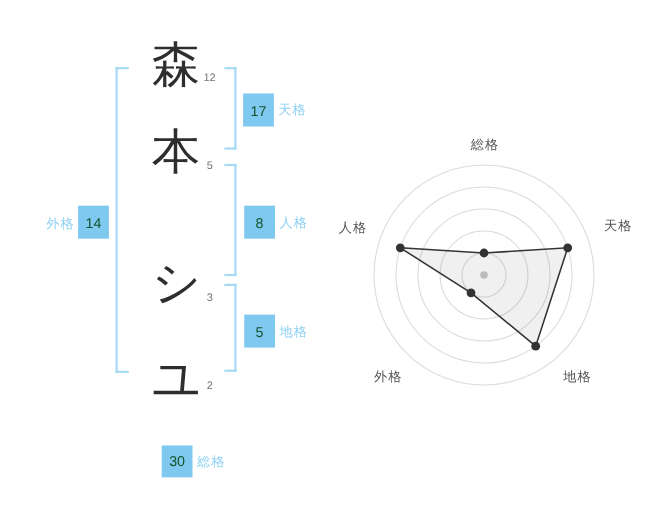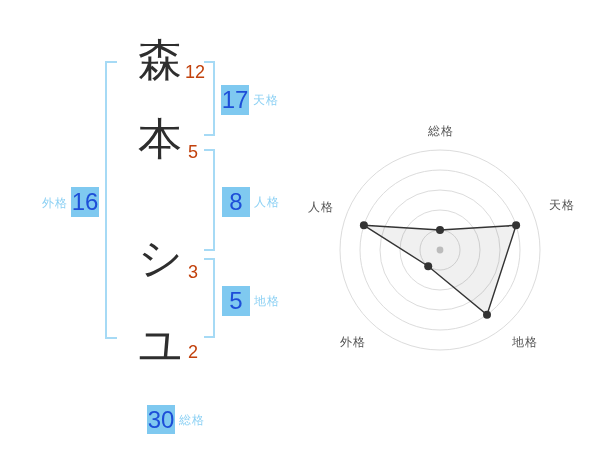--- a/index.html
+++ b/index.html
@@ -5,25 +5,25 @@
   html,body{margin:0;padding:0;background:#fff;}
   .stage{
     position:relative;width:600px;height:470px;background:#ffffff;overflow:hidden;
     font-family:"Liberation Sans","DejaVu Sans",sans-serif;
   }
   .kanji{
     position:absolute;width:44px;font-size:44px;line-height:44px;text-align:center;
     color:#2e2e2e;font-weight:400;
   }
   .strokes{
-    position:absolute;font-size:18px;line-height:14px;color:#c2410c;
+    position:absolute;font-size:10px;line-height:14px;color:#737373;
   }
   .badge{
-    position:absolute;width:28px;height:30px;background:#7fc9f0;color:#1d4ed8;
-    font-size:24px;display:flex;align-items:center;justify-content:center;
+    position:absolute;width:28px;height:30px;background:#7fc9f0;color:#14532d;
+    font-size:13px;display:flex;align-items:center;justify-content:center;
   }
   .cat-label{
     position:absolute;font-size:12px;line-height:13px;color:#8dd1f4;letter-spacing:1px;
   }
   .bracket{position:absolute;box-sizing:border-box;}
   .bracket-left{
     left:105px;top:61px;width:12px;height:278px;
     border:2px solid #a6daf5;border-right:none;
   }
   .bracket-right{
@@ -57,21 +57,21 @@
   <div class="badge" style="left:221px;top:85px">17</div>
   <div class="cat-label" style="left:253px;top:94px">天格</div>
 
   <div class="badge" style="left:222px;top:187px">8</div>
   <div class="cat-label" style="left:254px;top:196px">人格</div>
 
   <div class="badge" style="left:222px;top:286px">5</div>
   <div class="cat-label" style="left:254px;top:295px">地格</div>
 
   <div class="cat-label" style="left:42px;top:197px">外格</div>
-  <div class="badge" style="left:71px;top:187px">16</div>
+  <div class="badge" style="left:71px;top:187px">14</div>
 
   <div class="badge" style="left:147px;top:405px;height:29px">30</div>
   <div class="cat-label" style="left:179px;top:414px">総格</div>
 
   <svg class="radar" width="300" height="260" viewBox="0 0 300 260">
       <circle cx="140" cy="140" r="20" fill="none" stroke="#dcdcdc" stroke-width="1"></circle>
       <circle cx="140" cy="140" r="40" fill="none" stroke="#dcdcdc" stroke-width="1"></circle>
       <circle cx="140" cy="140" r="60" fill="none" stroke="#dcdcdc" stroke-width="1"></circle>
       <circle cx="140" cy="140" r="80" fill="none" stroke="#dcdcdc" stroke-width="1"></circle>
       <circle cx="140" cy="140" r="100" fill="none" stroke="#dcdcdc" stroke-width="1"></circle>

